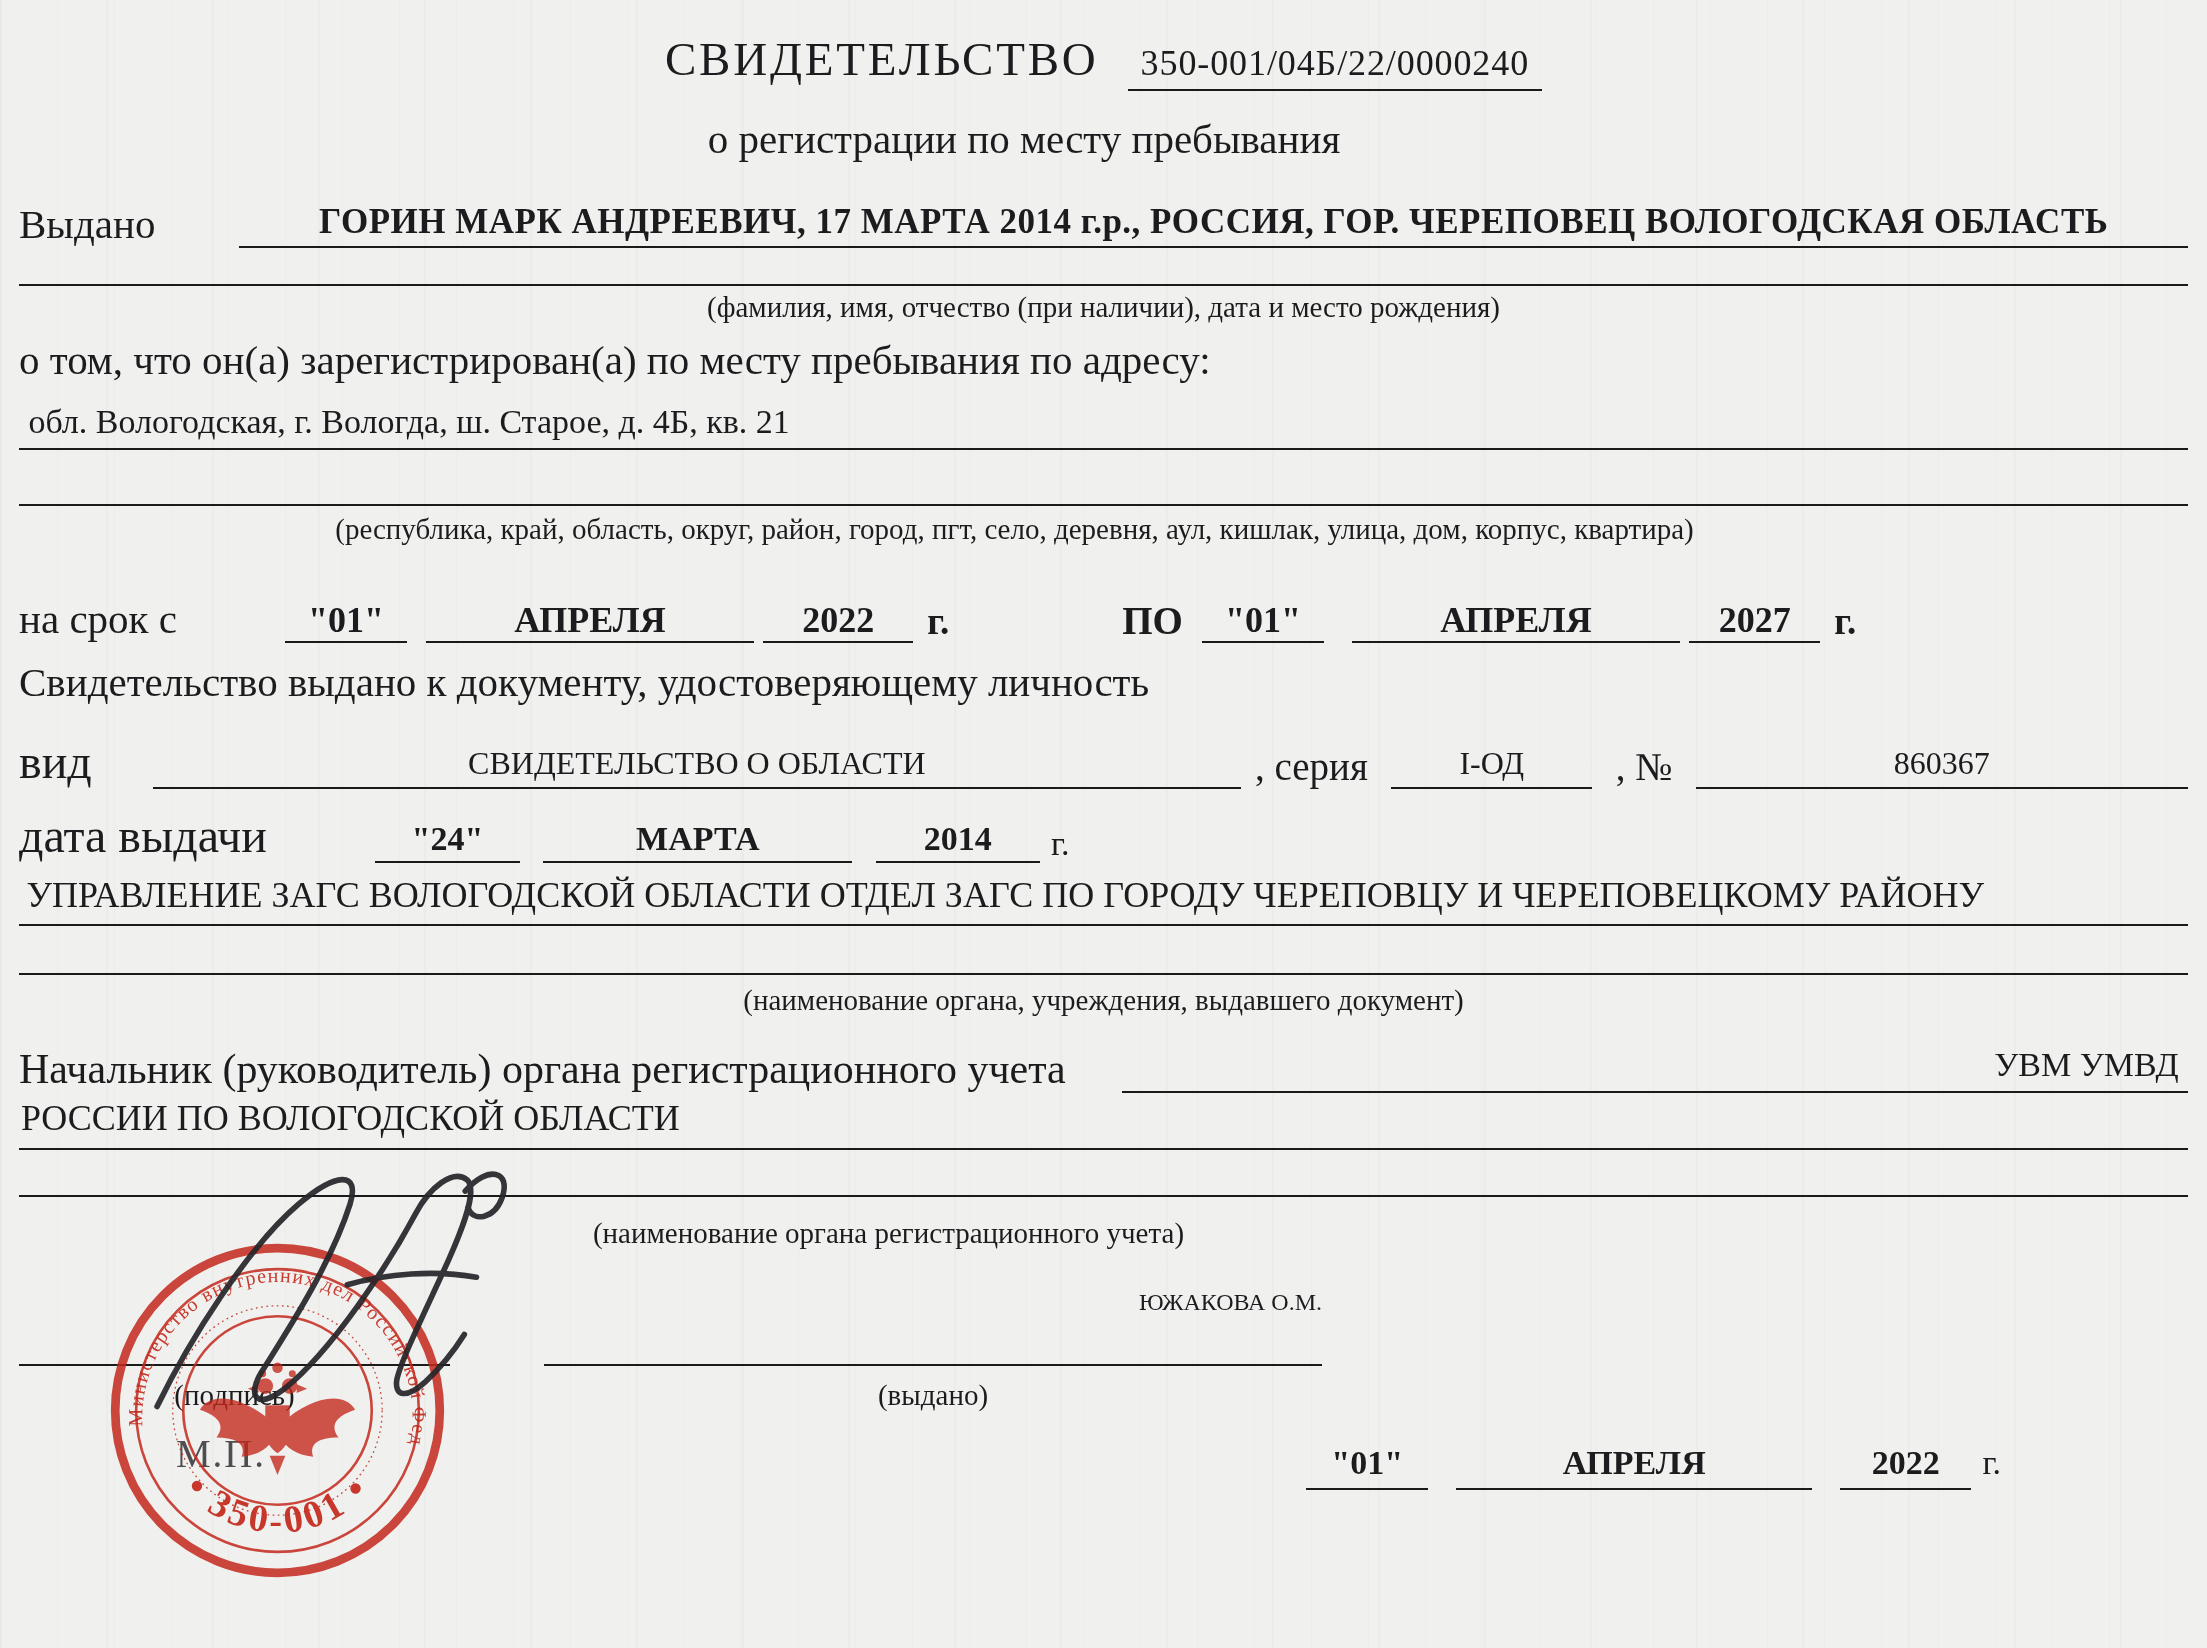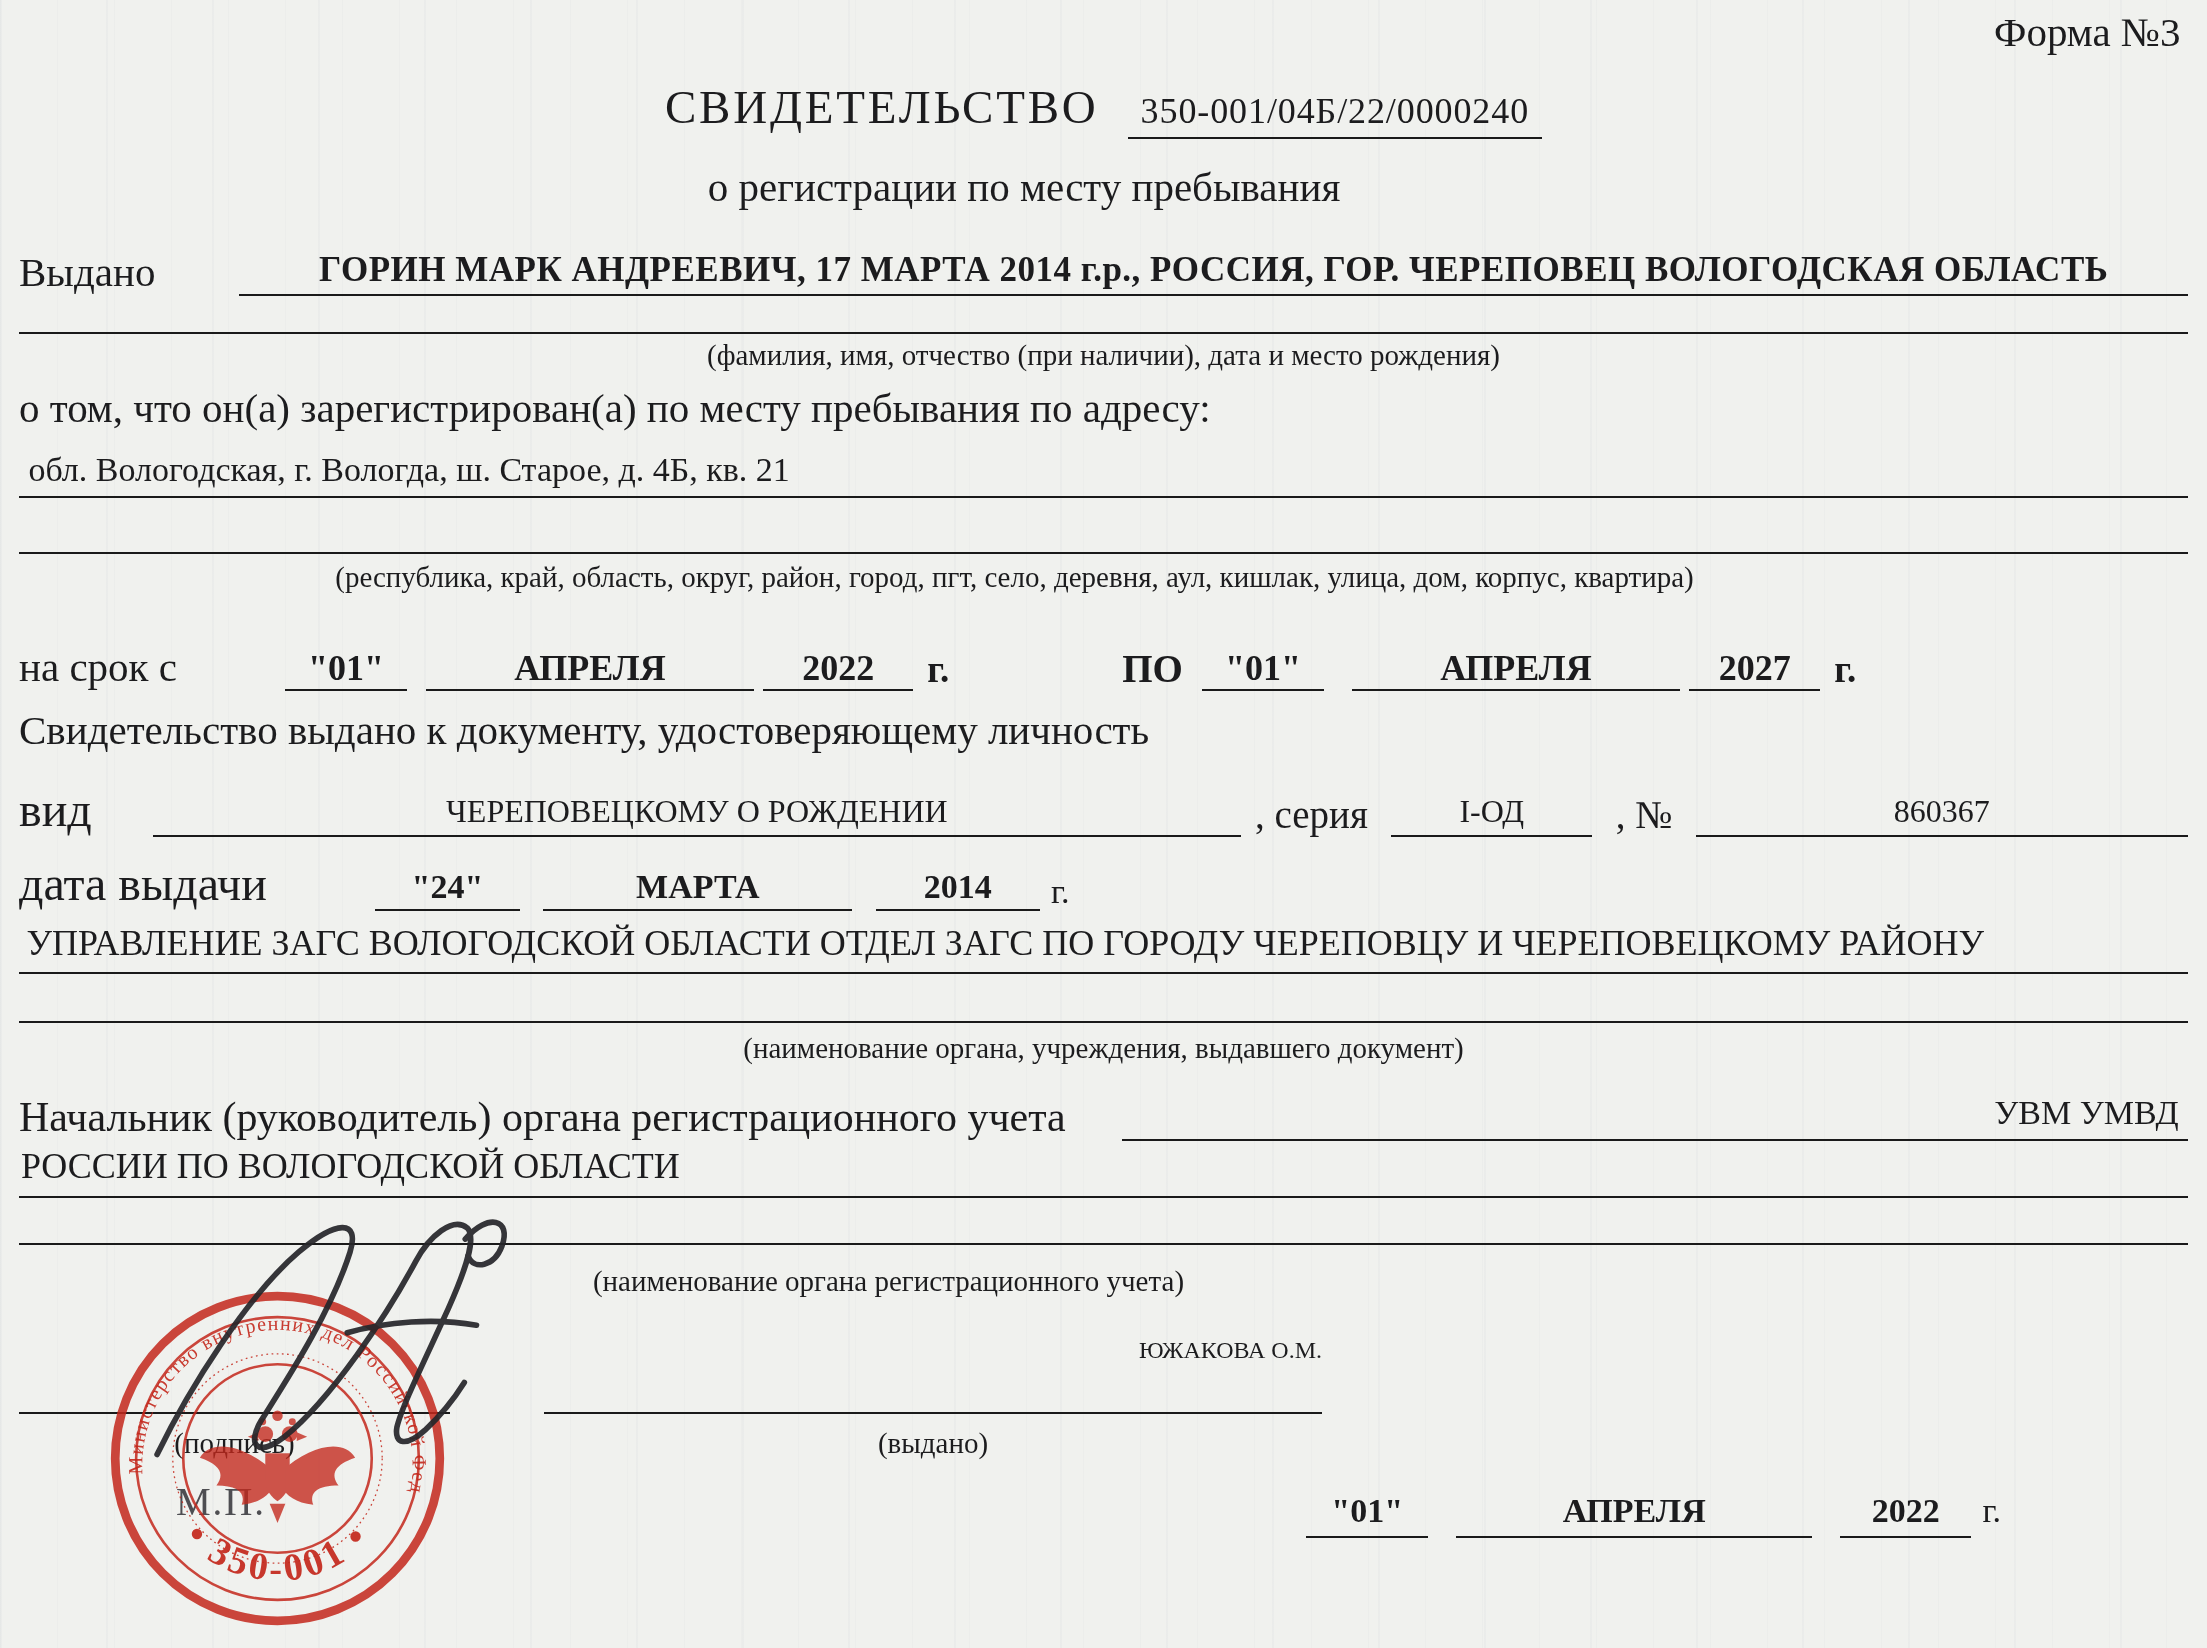--- a/index.html
+++ b/index.html
@@ -79,21 +79,20 @@
   .bottom-date .field { font-size:34px; font-weight:bold; padding-bottom:5.6px; }
 
   .stamp-svg { position:absolute; left:84px; top:43px; width:349px; height:349px; z-index:3; }
   .sig-svg { position:absolute; left:49px; top:-60px; width:506px; height:311px; z-index:4; }
 </style>
 </head>
 <body>
 
 <div class="page">
 
-  <div class="form-label">Форма №3</div>
 
   <div class="title-row">
     <span class="title">СВИДЕТЕЛЬСТВО</span>
     <span class="cert-number">350-001/04Б/22/0000240</span>
   </div>
 
   <div class="subtitle">о регистрации по месту пребывания</div>
 
   <div class="row issued-row">
     <span class="lbl">Выдано</span>
@@ -117,21 +116,21 @@
     <span class="field bold-fill f130" style="margin-left:19px; font-size:36px;">"01"</span>
     <span class="field bold-fill f350" style="margin-left:28px; font-size:36px;">АПРЕЛЯ</span>
     <span class="field bold-fill f140" style="margin-left:9.4px; font-size:36px;">2027</span>
     <span class="suffix">г.</span>
   </div>
 
   <div class="body-text doc-intro">Свидетельство выдано к документу, удостоверяющему личность</div>
 
   <div class="row vid-row">
     <span class="lbl">вид</span>
-    <span class="field" style="flex:2.1 1 0; margin-left:61px;">ЧЕРЕПОВЕЦКОМУ О РОЖДЕНИИ</span>
+    <span class="field" style="flex:2.1 1 0; margin-left:61px;">СВИДЕТЕЛЬСТВО О ОБЛАСТИ</span>
     <span class="midlbl" style="margin-left:14px;">, серия</span>
     <span class="field f215" style="margin-left:23.4px;">I-ОД</span>
     <span class="midlbl" style="margin-left:23.4px;">, №</span>
     <span class="field" style="flex:0.95 1 0; margin-left:23.4px;">860367</span>
   </div>
 
   <div class="row date-row">
     <span class="lbl">дата выдачи</span>
     <span class="field bold-fill f155" style="margin-left:108px;">"24"</span>
     <span class="field bold-fill f330" style="margin-left:23.4px;">МАРТА</span>

